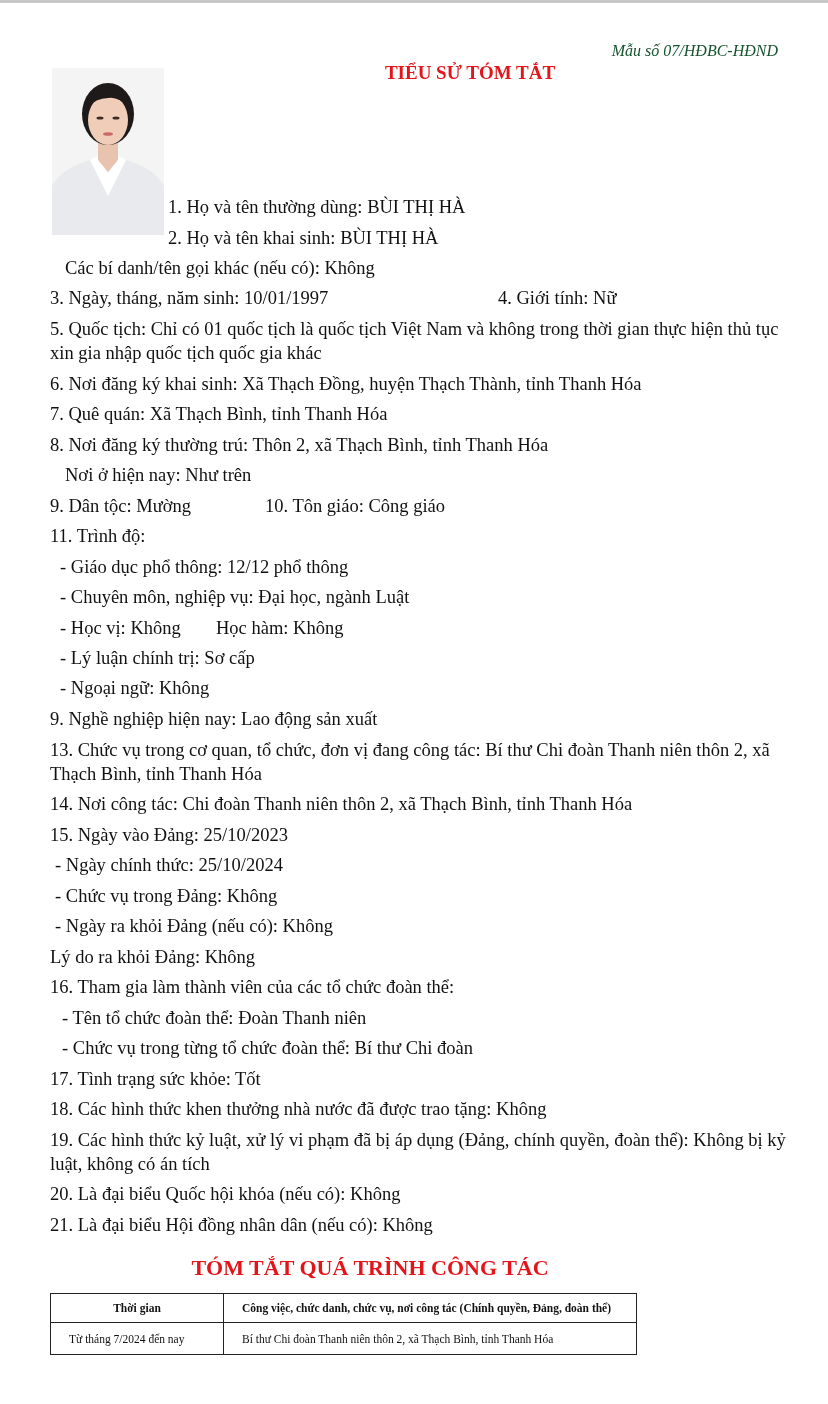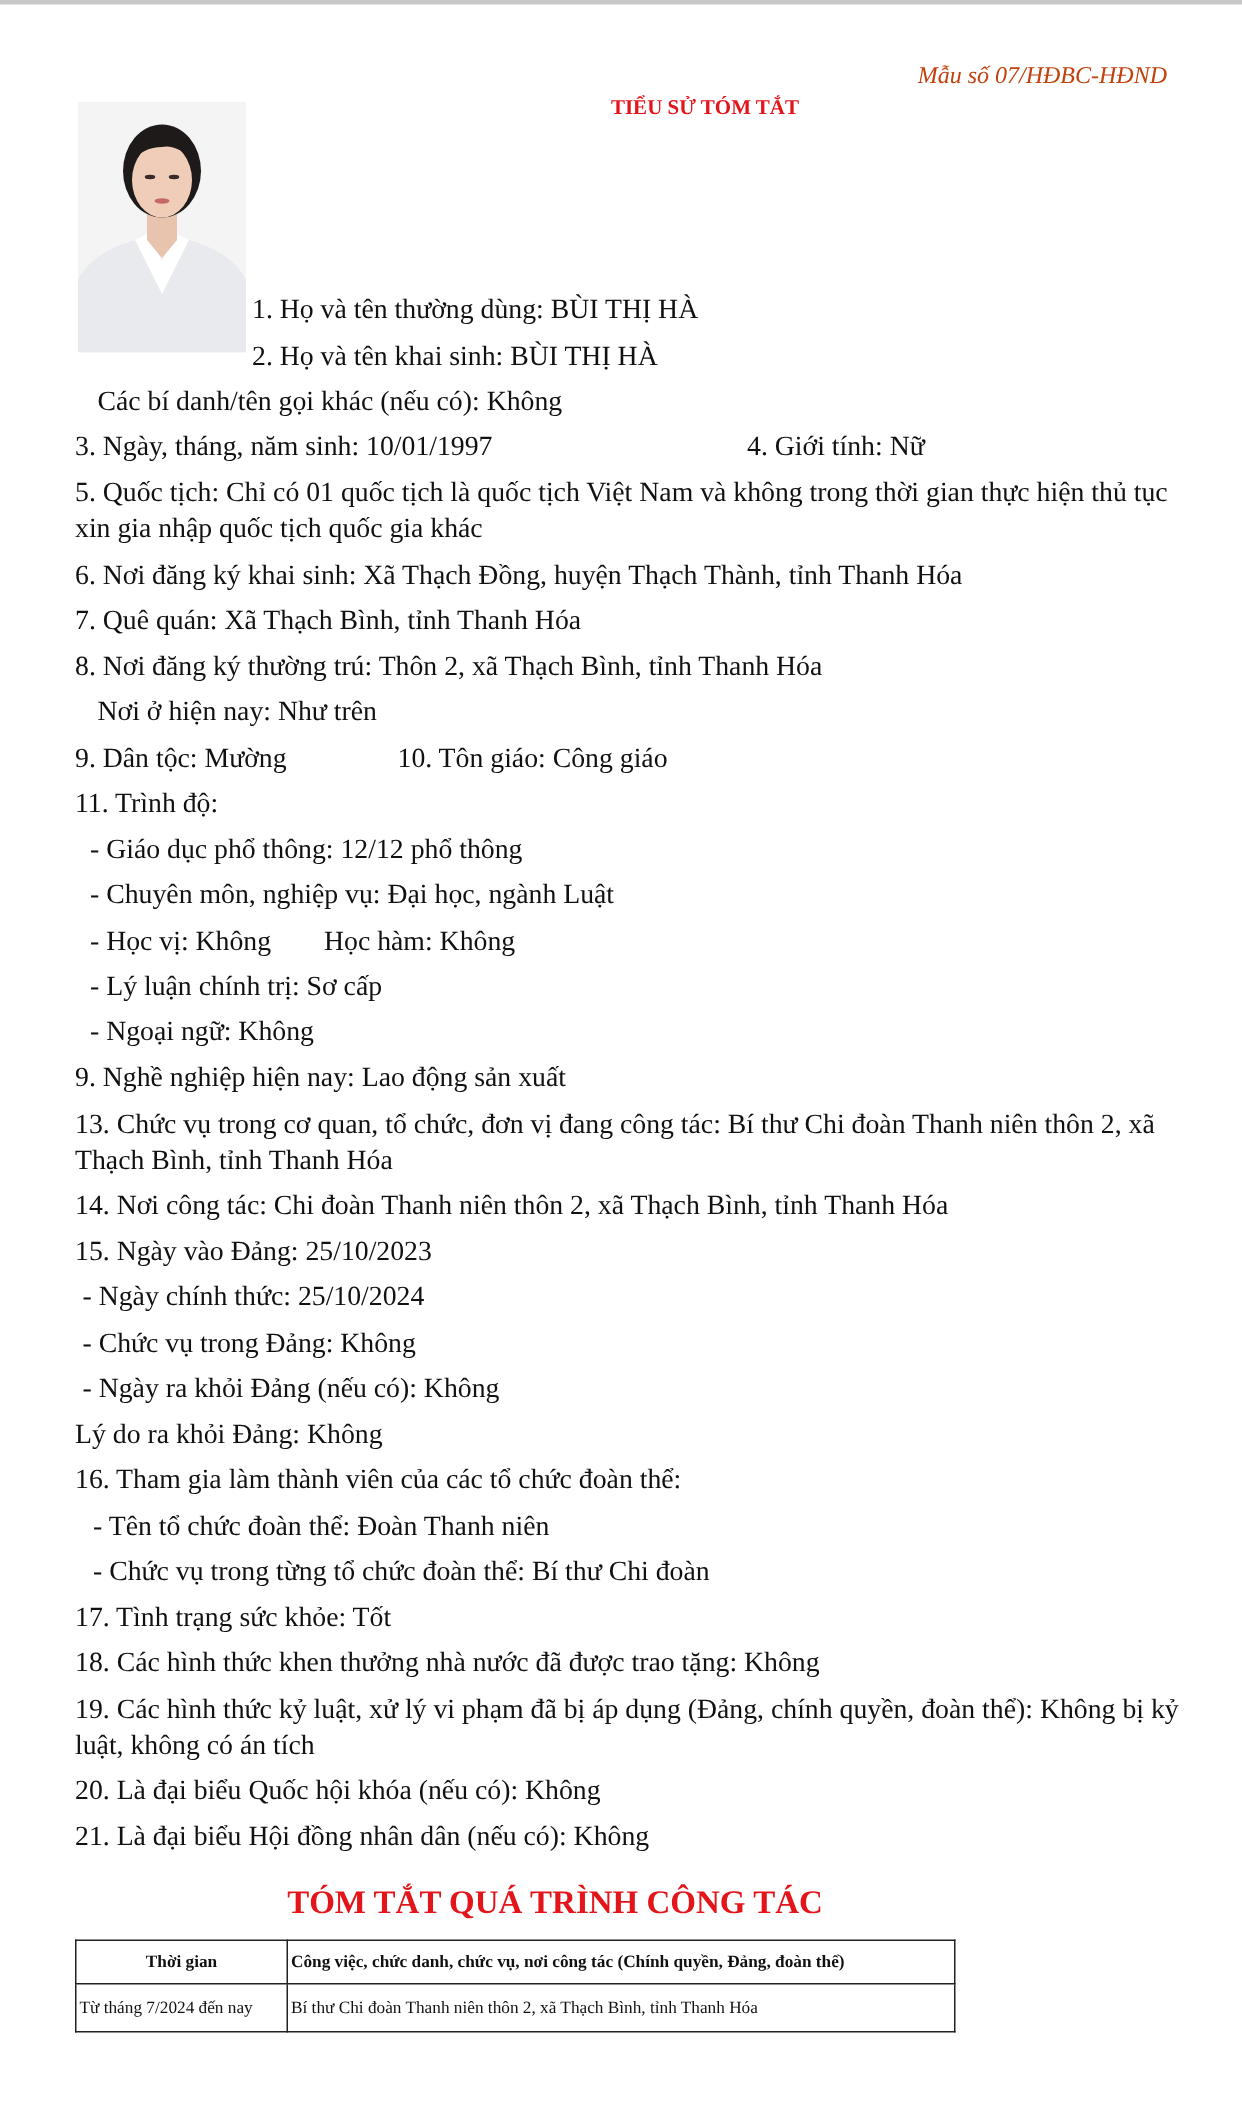--- a/index.html
+++ b/index.html
@@ -4,44 +4,44 @@
 <style>
   html, body { margin: 0; padding: 0; background: #ffffff; }
   body {
     width: 828px; height: 1404px; position: relative; overflow: hidden;
     font-family: "Liberation Serif", "DejaVu Serif", serif;
     color: #111111;
   }
   .topbar { position: absolute; left: 0; top: 0; width: 828px; height: 3px; background: #c8c8c8; }
   .form-code {
     position: absolute; right: 50px; top: 42px;
-    font-style: italic; font-size: 16px; color: #c2410c; margin-left: 16px;
+    font-style: italic; font-size: 16px; color: #14532d; margin-left: 16px;
   }
   .photo {
     position: absolute; left: 52px; top: 68px; width: 112px; height: 167px;
     background: #f3f3f3; overflow: hidden;
   }
   .titles { position: absolute; left: 160px; top: 62px; width: 620px; text-align: center; font-weight: bold; }
-  .t-red { color: #e3151b; font-size: 14px; line-height: 22px; }
+  .t-red { color: #e3151b; font-size: 19px; line-height: 22px; }
   .t-blue { color: #1a22c8; font-size: 25px; line-height: 29px; }
   .line {
     position: absolute; font-size: 18.5px; line-height: 24px; white-space: nowrap;
   }
   .wrap { white-space: normal; width: 740px; }
   .section-title {
     position: absolute; left: 0; width: 720px; text-align: center; top: 1255px;
     color: #e3151b; font-weight: bold; font-size: 22px;
     padding-left: 20px; box-sizing: border-box;
   }
   table.work {
     position: absolute; left: 50px; top: 1293px; width: 587px;
     border-collapse: collapse; font-size: 11.5px;
   }
   table.work th, table.work td {
-    border: 1.2px solid #222; padding: 0 2px; white-space: nowrap;
+    border: 1.2px solid #222; padding: 0 18px; white-space: nowrap;
   }
   table.work th { height: 28px; font-weight: bold; }
   table.work td { height: 31px; }
   th.c1 { width: 136px; text-align: center; }
   th.c2 { text-align: left; }
 </style>
 </head>
 <body>
 
 <div class="topbar"></div>

